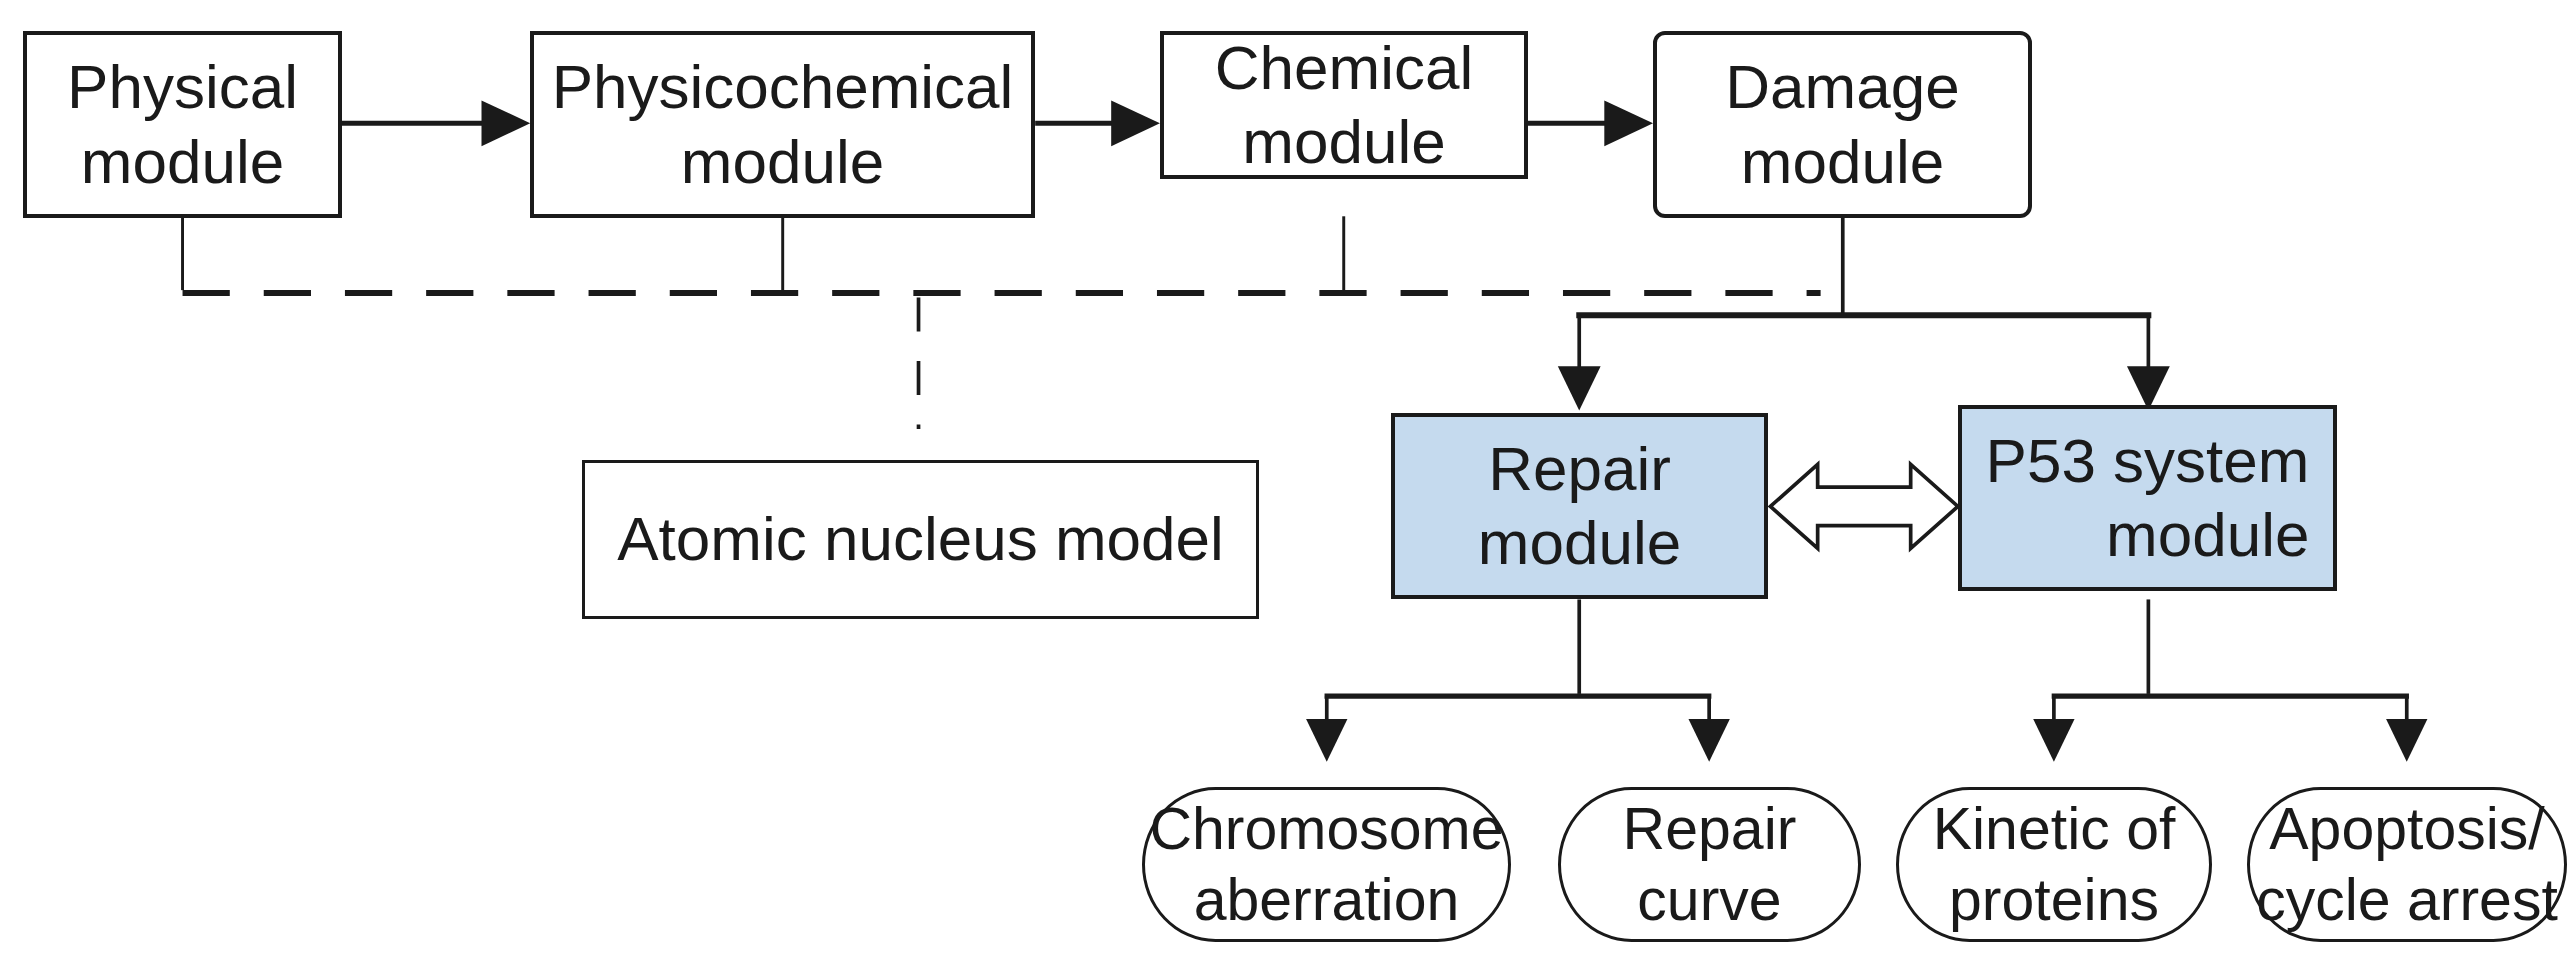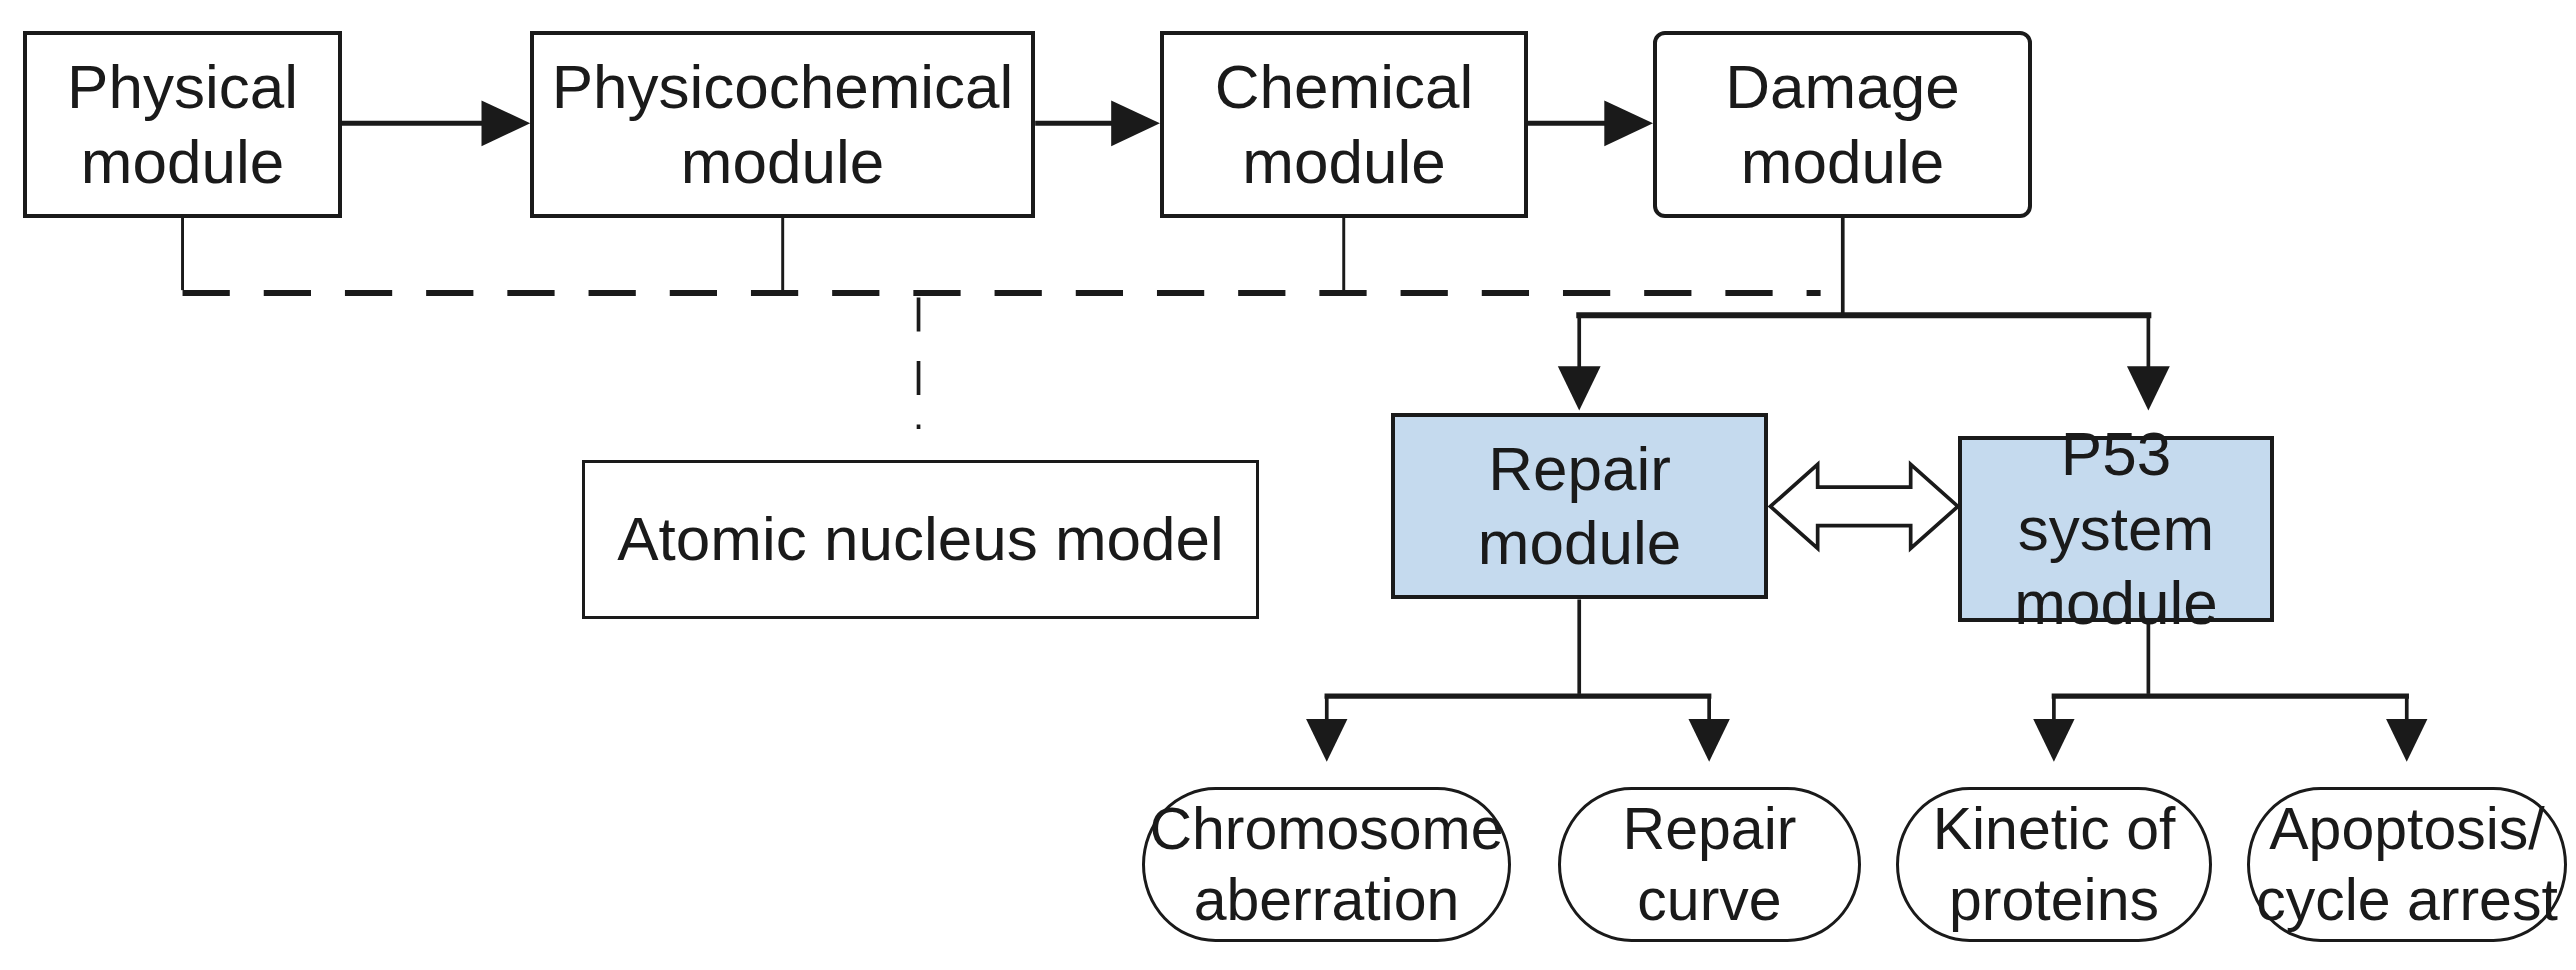--- a/index.html
+++ b/index.html
@@ -41,32 +41,32 @@
     border: 4.4px solid var(--stroke, #1a1a1a);
   }
   .node .label {
     white-space: pre-line;
     font-size: 62px;
     line-height: 1.2;
     color: var(--stroke, #1a1a1a);
   }
   .module-physical        { left: 23px;   top: 31px;  width: 319px; height: 187px; }
   .module-physicochemical { left: 530px;  top: 31px;  width: 505px; height: 187px; }
-  .module-chemical        { left: 1160px; top: 31px;  width: 368px; height: 187px; }
+  .module-chemical        { left: 1160px; top: 31px;  width: 368px; height: 148px; }
   .module-damage          { left: 1653px; top: 31px;  width: 379px; height: 187px; border-radius: 12px; }
 
   .atomic {
     left: 582px; top: 432px; width: 677px; height: 159px;
     border-width: 3px;
     margin-top: 28px;
   }
 
   .highlight { background: var(--highlight-fill, #c5daee); }
   .module-repair { left: 1391px; top: 413px; width: 377px; height: 186px; }
-  .module-p53    { left: 1958px; top: 436px; width: 316px; height: 186px; }
+  .module-p53    { left: 1958px; top: 405px; width: 379px; height: 186px; text-align: right; }
 
   .oval {
     border-width: 3px;
     border-radius: 74px / 78px;
     top: 764px;
     height: 155px;
     margin-top: 23px;
   }
   .oval .label { font-size: 59px; }
   .oval-chromosome { left: 1142px; width: 369px; }

